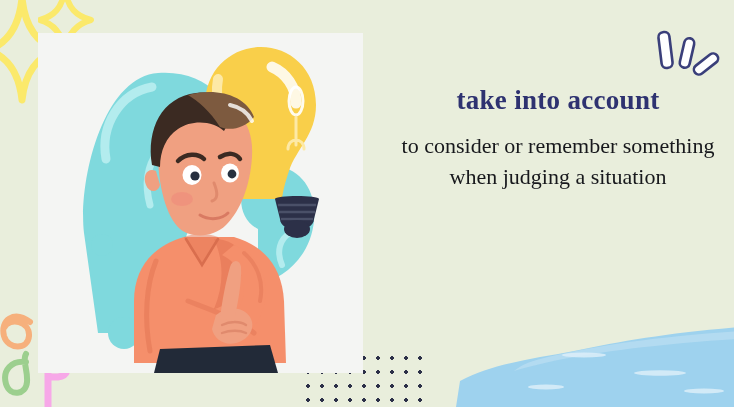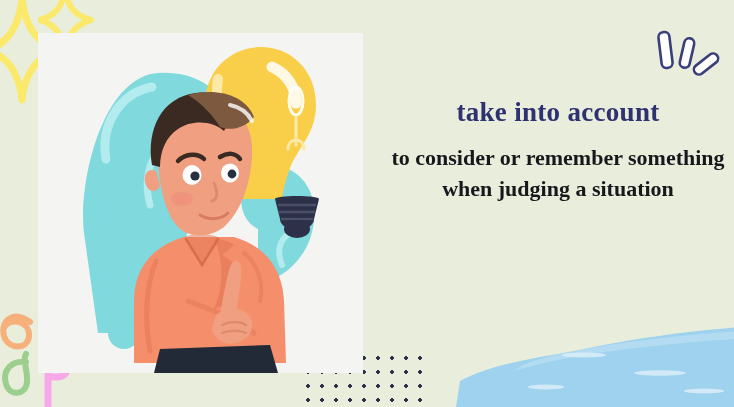--- a/index.html
+++ b/index.html
@@ -66,38 +66,37 @@
     top: 86px;
     width: 344px;
     text-align: center;
   }
   #headword {
     font-family: "Liberation Serif", serif;
     font-size: 27px;
     color: #2e3270;
     letter-spacing: 0.3px;
     line-height: 1.1;
-    margin: 12px;
+    margin: 0;
   }
   #ipa {
     font-family: "DejaVu Sans", sans-serif;
     font-size: 25px;
     color: #17181c;
     margin: 22px 0 0 0;
     line-height: 1.1;
     letter-spacing: -0.2px;
   }
   #definition {
     font-family: "Liberation Serif", serif;
     font-size: 22px;
     color: #17181c;
     line-height: 1.42;
     margin: 14px 0 0 0;
     padding: 0 4px;
-    font-weight: bold;
   }
 </style>
 </head>
 <body>
 
 <div id="card">
 
   <div class="deco sparkle-a">
     <svg width="70" height="110" viewBox="0 0 70 110">
       <path d="M30 4 C33 34 46 50 66 56 C46 62 33 78 30 106 C27 78 14 62 -4 56 C14 50 27 34 30 4 Z" fill="none" stroke="#fbe96b" stroke-width="7" stroke-linejoin="round"></path>

